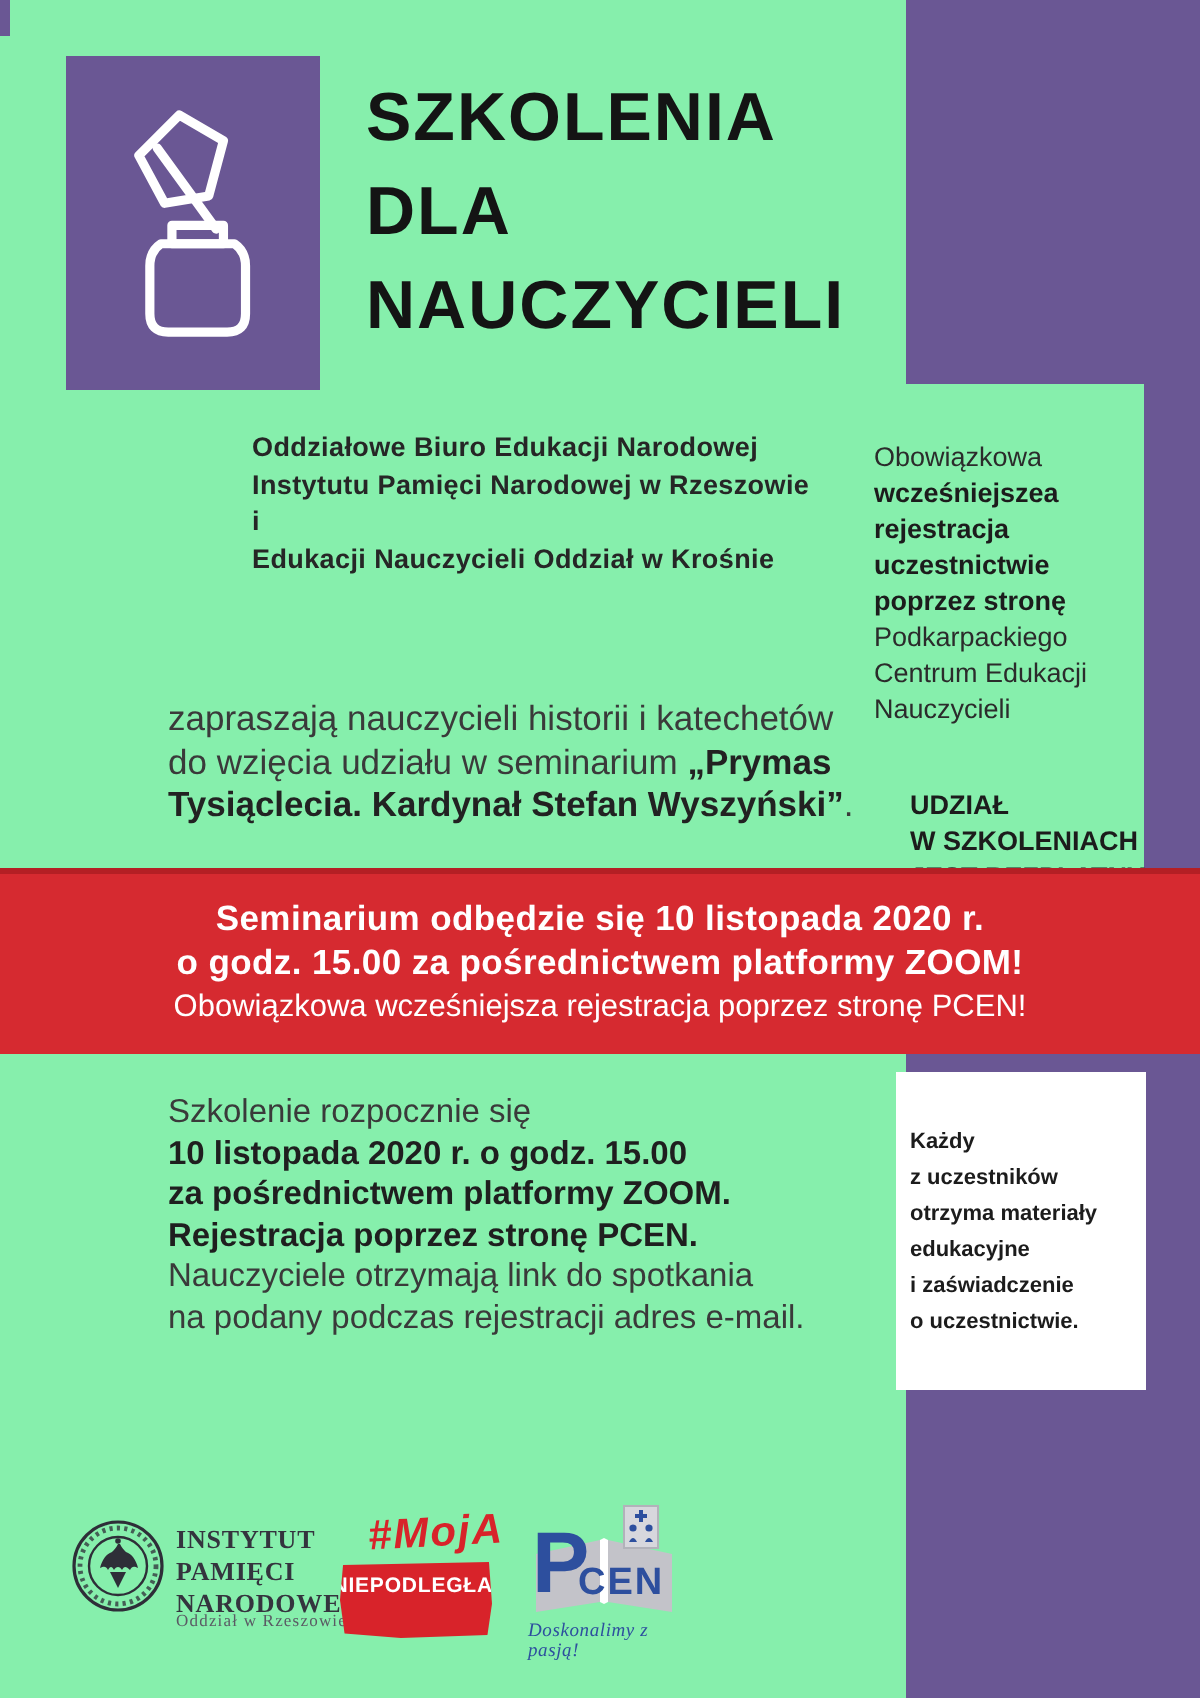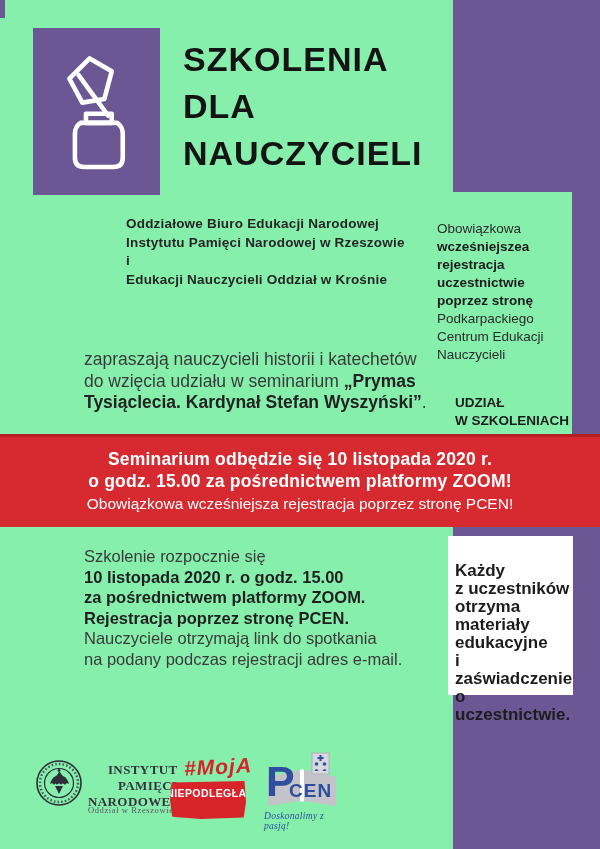--- a/index.html
+++ b/index.html
@@ -27,33 +27,33 @@
   
   .org{position:absolute;left:86px;top:215px;font-size:13.5px;font-weight:700;line-height:18.5px;
     color:#262626;letter-spacing:0.2px;margin-left:40px;}
   
   .invite{position:absolute;left:84px;top:349px;font-size:17.5px;line-height:21.5px;color:#3a3a3a;}
   .invite .bold{font-weight:700;color:#222222;}
   
   .reg-note{position:absolute;left:437px;top:220px;width:120px;font-size:13.5px;line-height:18px;color:#2b2b2b;}
   .reg-note .bold{font-weight:700;color:#1c1c1c;}
   .free-note{position:absolute;left:455px;top:366px;font-size:13.5px;line-height:18px;font-weight:700;color:#1c1c1c;margin-top:28px;}
-  .materials{position:absolute;left:455px;top:562px;width:118px;font-size:17px;line-height:18px;font-weight:700;color:#1c1c1c;}
+  .materials{position:absolute;left:455px;top:562px;width:118px;font-size:11px;line-height:18px;font-weight:700;color:#1c1c1c;}
   
   .banner{position:absolute;left:0;top:434px;width:600px;height:93px;background:var(--red);
     border-top:3px solid var(--red-dark);box-sizing:border-box;text-align:center;color:#ffffff;padding-top:11px;}
   .banner .b-bold{font-size:17.5px;font-weight:700;line-height:22px;letter-spacing:0.2px;}
   .banner .b-reg{font-size:15.5px;line-height:23px;}
   
   .details{position:absolute;left:84px;top:546px;font-size:16.5px;line-height:20.5px;color:#3a3a3a;}
   .details .bold{font-weight:700;color:#1f1f1f;}
   
   .ipn-seal{position:absolute;left:35px;top:759px;width:48px;height:48px;}
   .ipn-text{position:absolute;left:88px;top:762px;font-family:"Liberation Serif",serif;font-weight:700;
-    font-size:13px;line-height:16px;color:#34343e;letter-spacing:0.4px;text-align:right;}
+    font-size:13px;line-height:16px;color:#34343e;letter-spacing:0.4px;}
   .ipn-branch{position:absolute;left:88px;top:805px;font-family:"Liberation Serif",serif;
     font-size:8.5px;color:#5a5a64;letter-spacing:0.6px;}
   .moja{position:absolute;left:170px;top:753px;width:78px;height:72px;}
   .moja-tag{position:absolute;left:14px;top:2px;color:#d8232a;font-weight:700;font-style:italic;
     font-size:21px;letter-spacing:1px;transform:rotate(-3deg);}
   .moja-block{position:absolute;left:0;top:28px;width:76px;height:38px;background:#d8232a;color:#ffffff;
     font-size:10.5px;font-weight:700;letter-spacing:0.4px;display:flex;justify-content:center;
     padding-top:6px;box-sizing:border-box;
     clip-path:polygon(2% 4%,98% 0,100% 55%,97% 96%,40% 100%,3% 94%,0 50%);}
   .pcen{position:absolute;left:262px;top:751px;width:84px;height:74px;}

